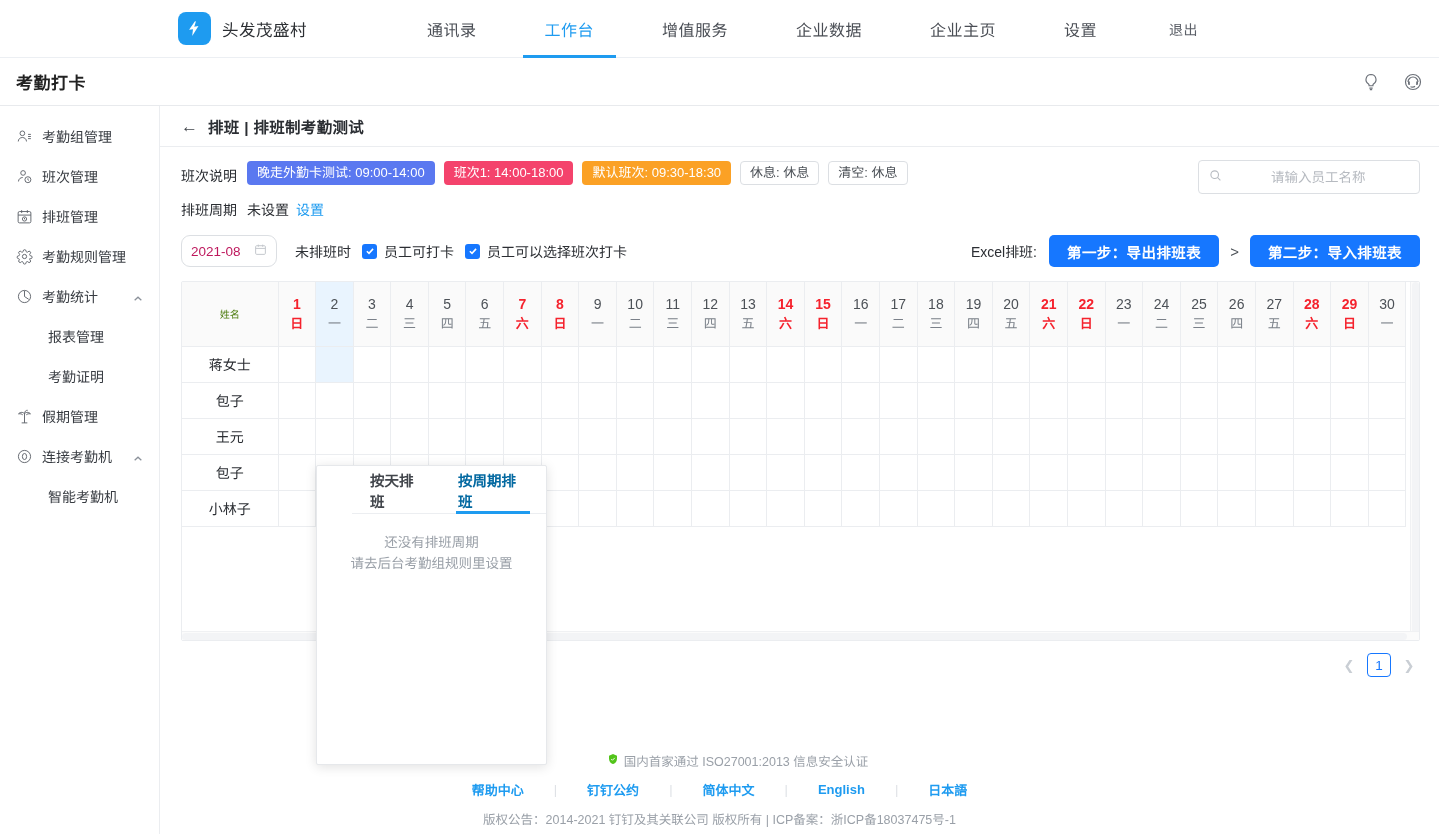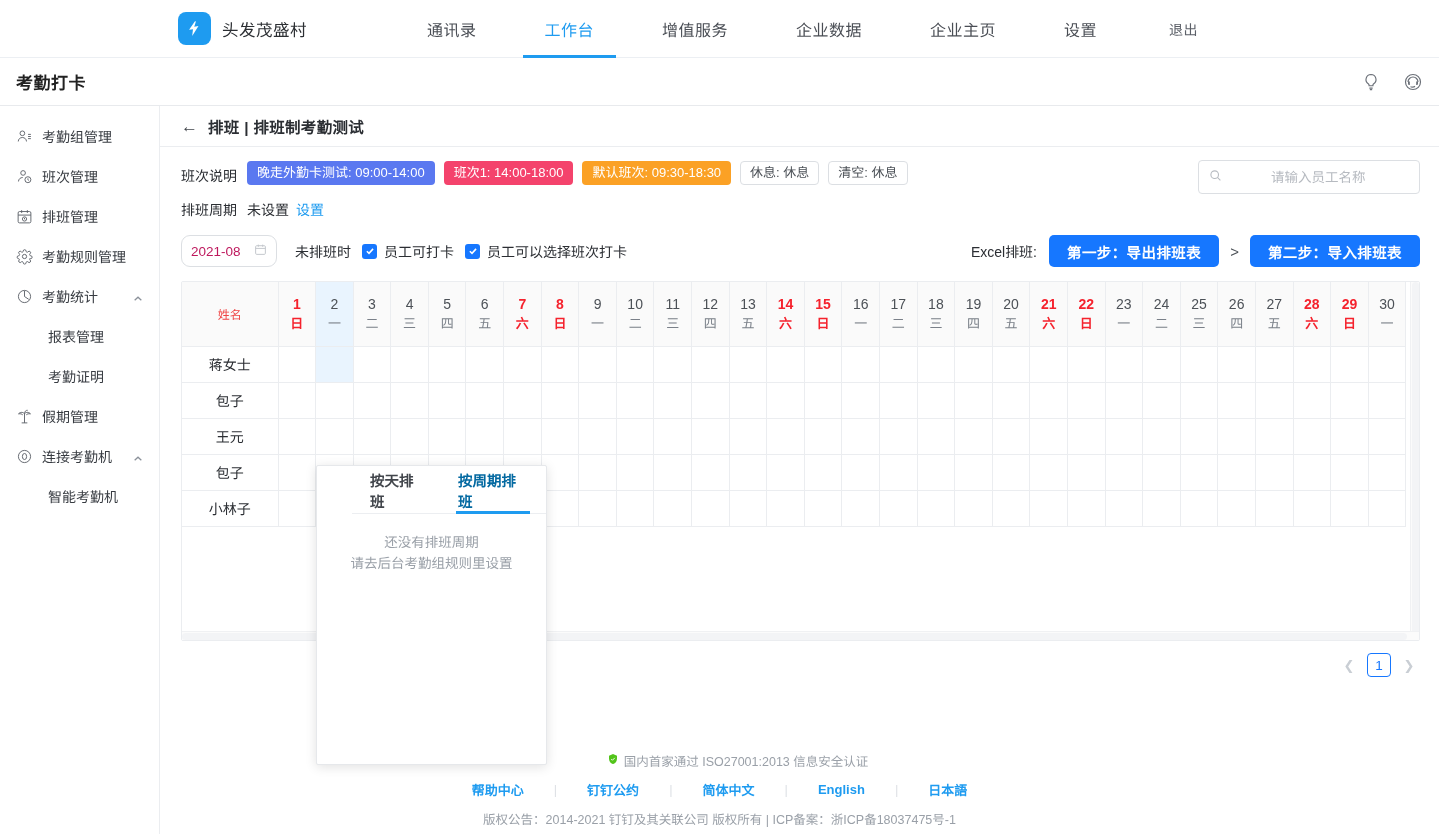--- a/index.html
+++ b/index.html
@@ -145,21 +145,21 @@
     height: 360px;
   }
   table.sched { border-collapse: collapse; table-layout:fixed; width: 1219px;}
   table.sched th, table.sched td { border-right:1px solid #ebedf0; border-bottom:1px solid #ebedf0;}
   table.sched th.namecol, table.sched td.namecol { width:96px; text-align:center;}
   table.sched th.daycol, table.sched td.daycol { width: 37.6px;}
   thead th {
     height:64px; background:#fafafa; font-weight:normal; vertical-align:middle;
     padding:0;
   }
-  thead th.namecol { font-size:12px; color:#ef4444;}
+  thead th.namecol { font-size:10px; color:#4d7c0f;}
   .dnum { font-size:14px; color:#4c5157; line-height:19px; text-align:center;}
   .dwk  { font-size:13px; color:#7a8089; line-height:19px; text-align:center;}
   th.weekend .dnum, th.weekend .dwk { color:#f5222d; font-weight:bold;}
   th.selcol, td.selcol { background:#e9f4fe;}
   tbody td { height:36px; padding:0; background:#fff;}
   tbody td.namecol { font-size:14px; color:#2b2e33; text-align:center;}
   tbody tr td { cursor:pointer;}
 
   .vscroll {
     position:absolute; right:0; top:0; width:9px; height:100%;

